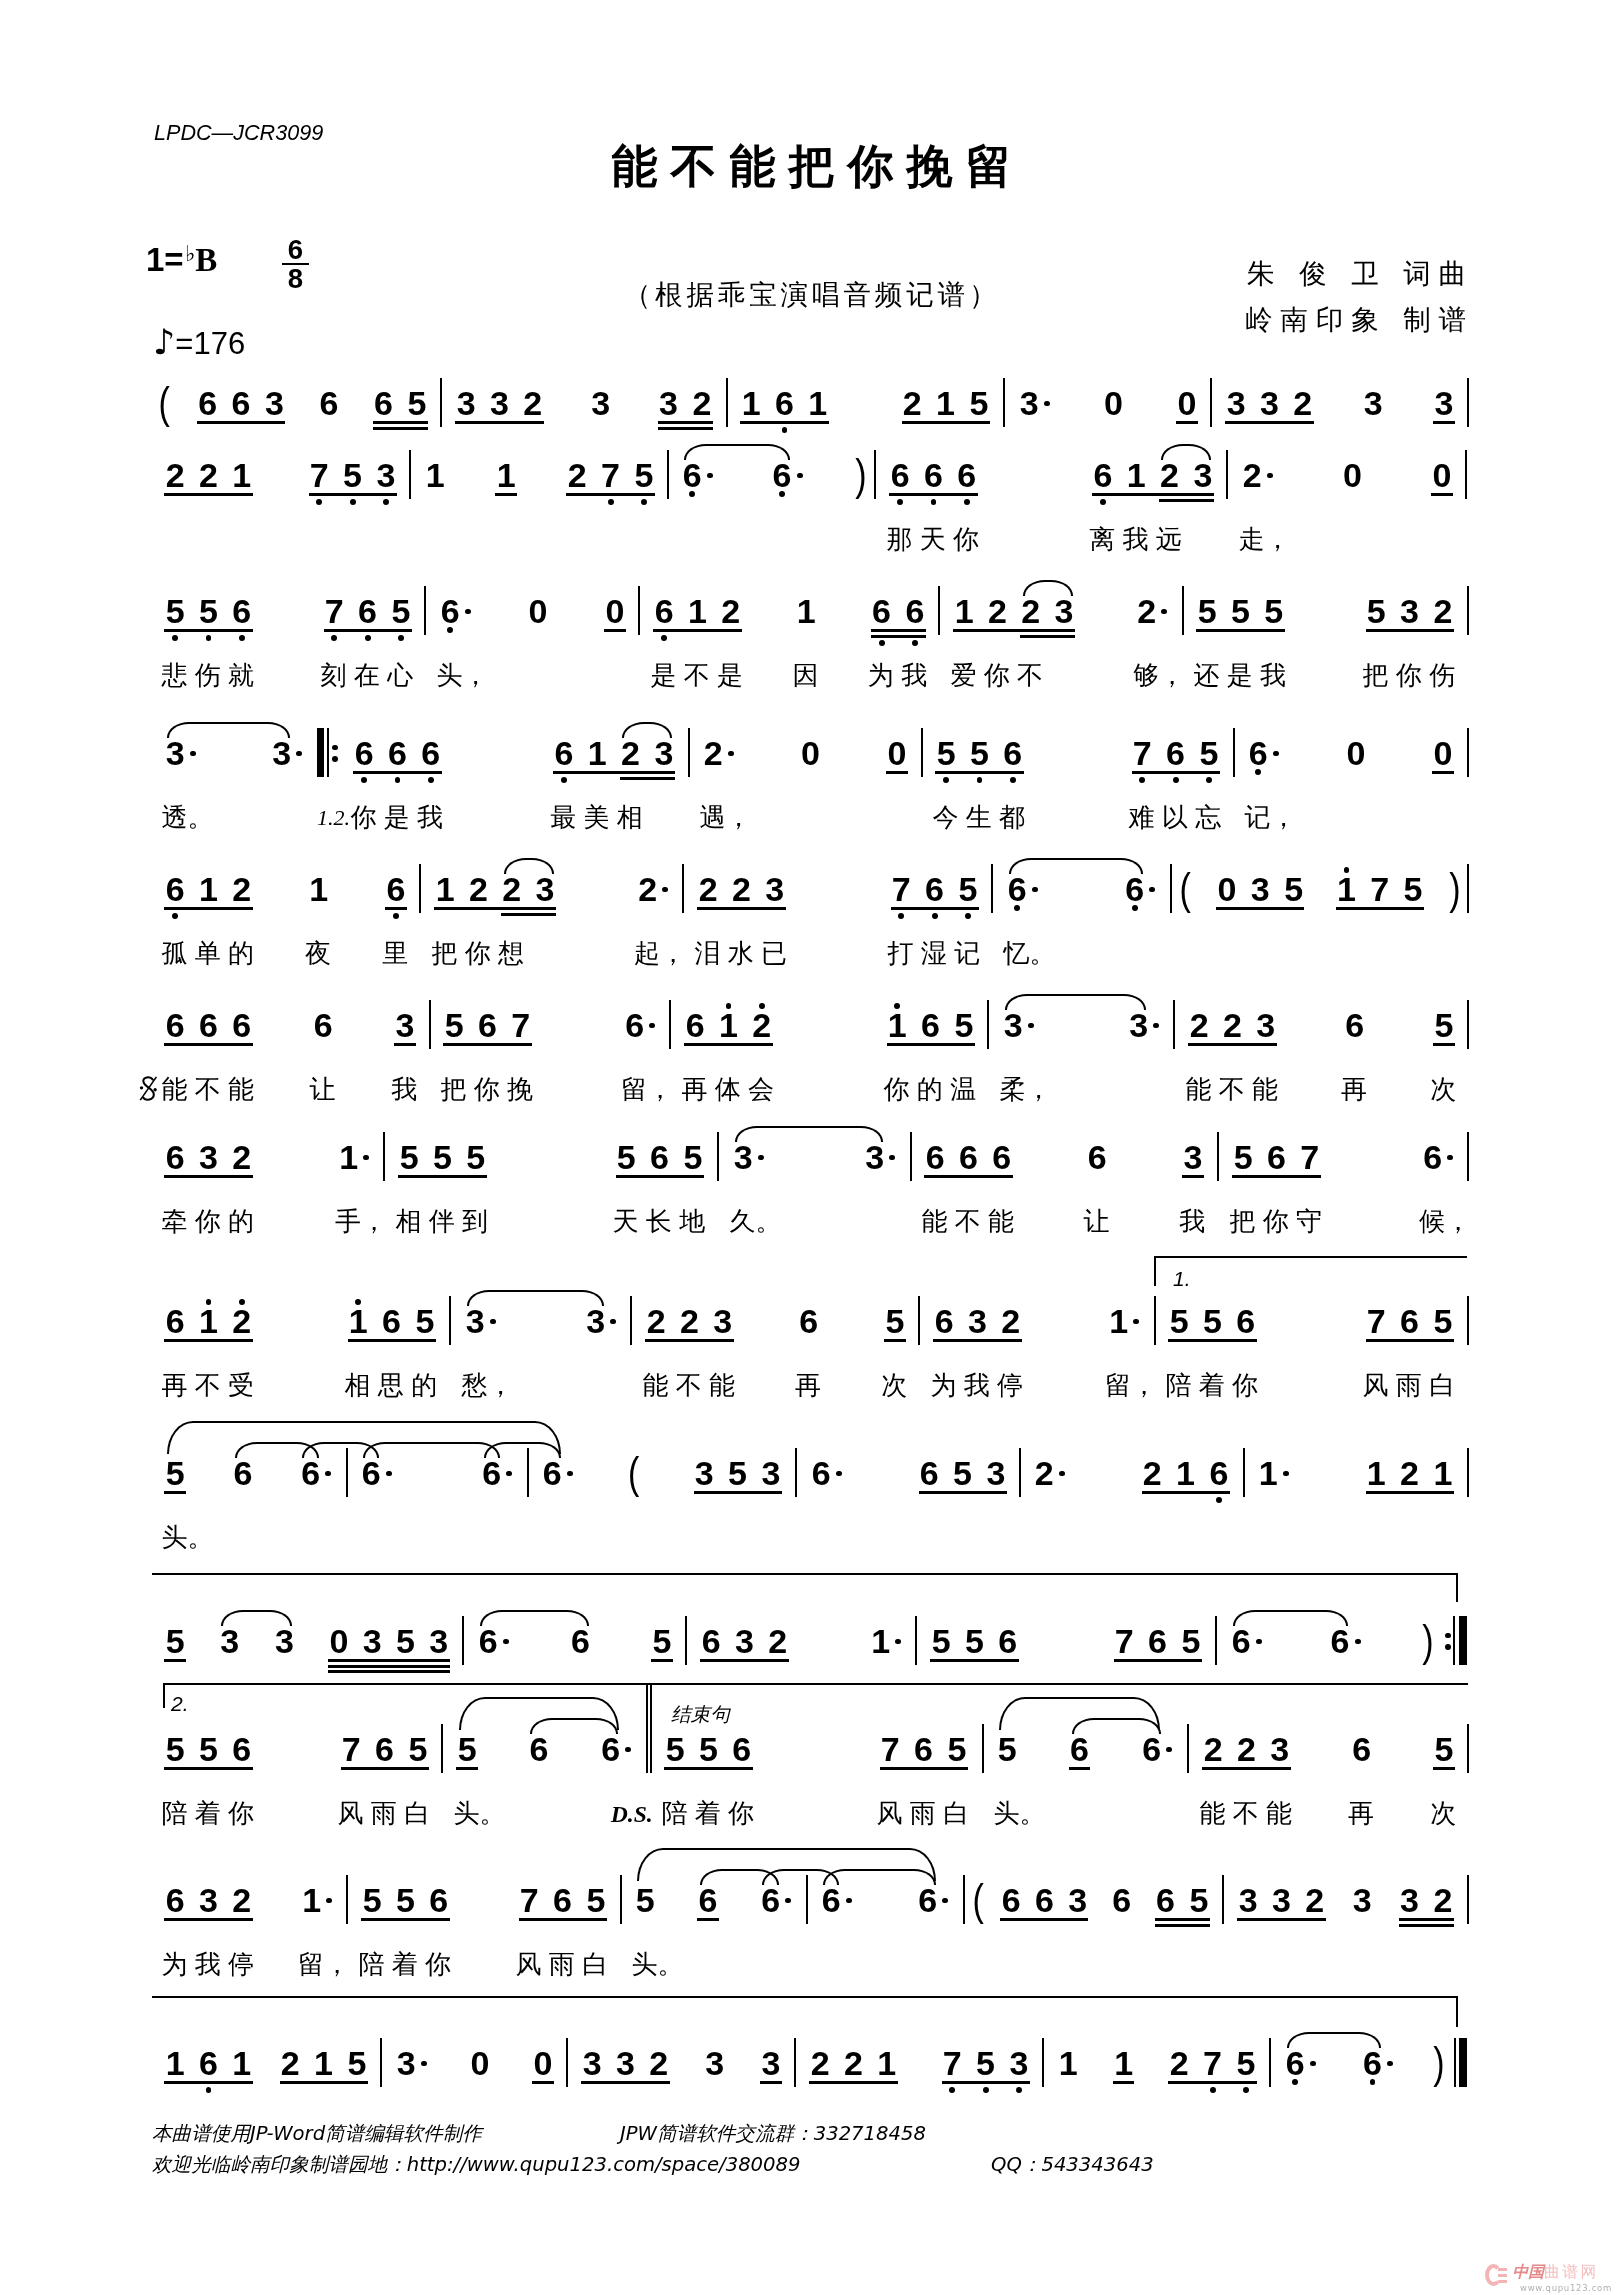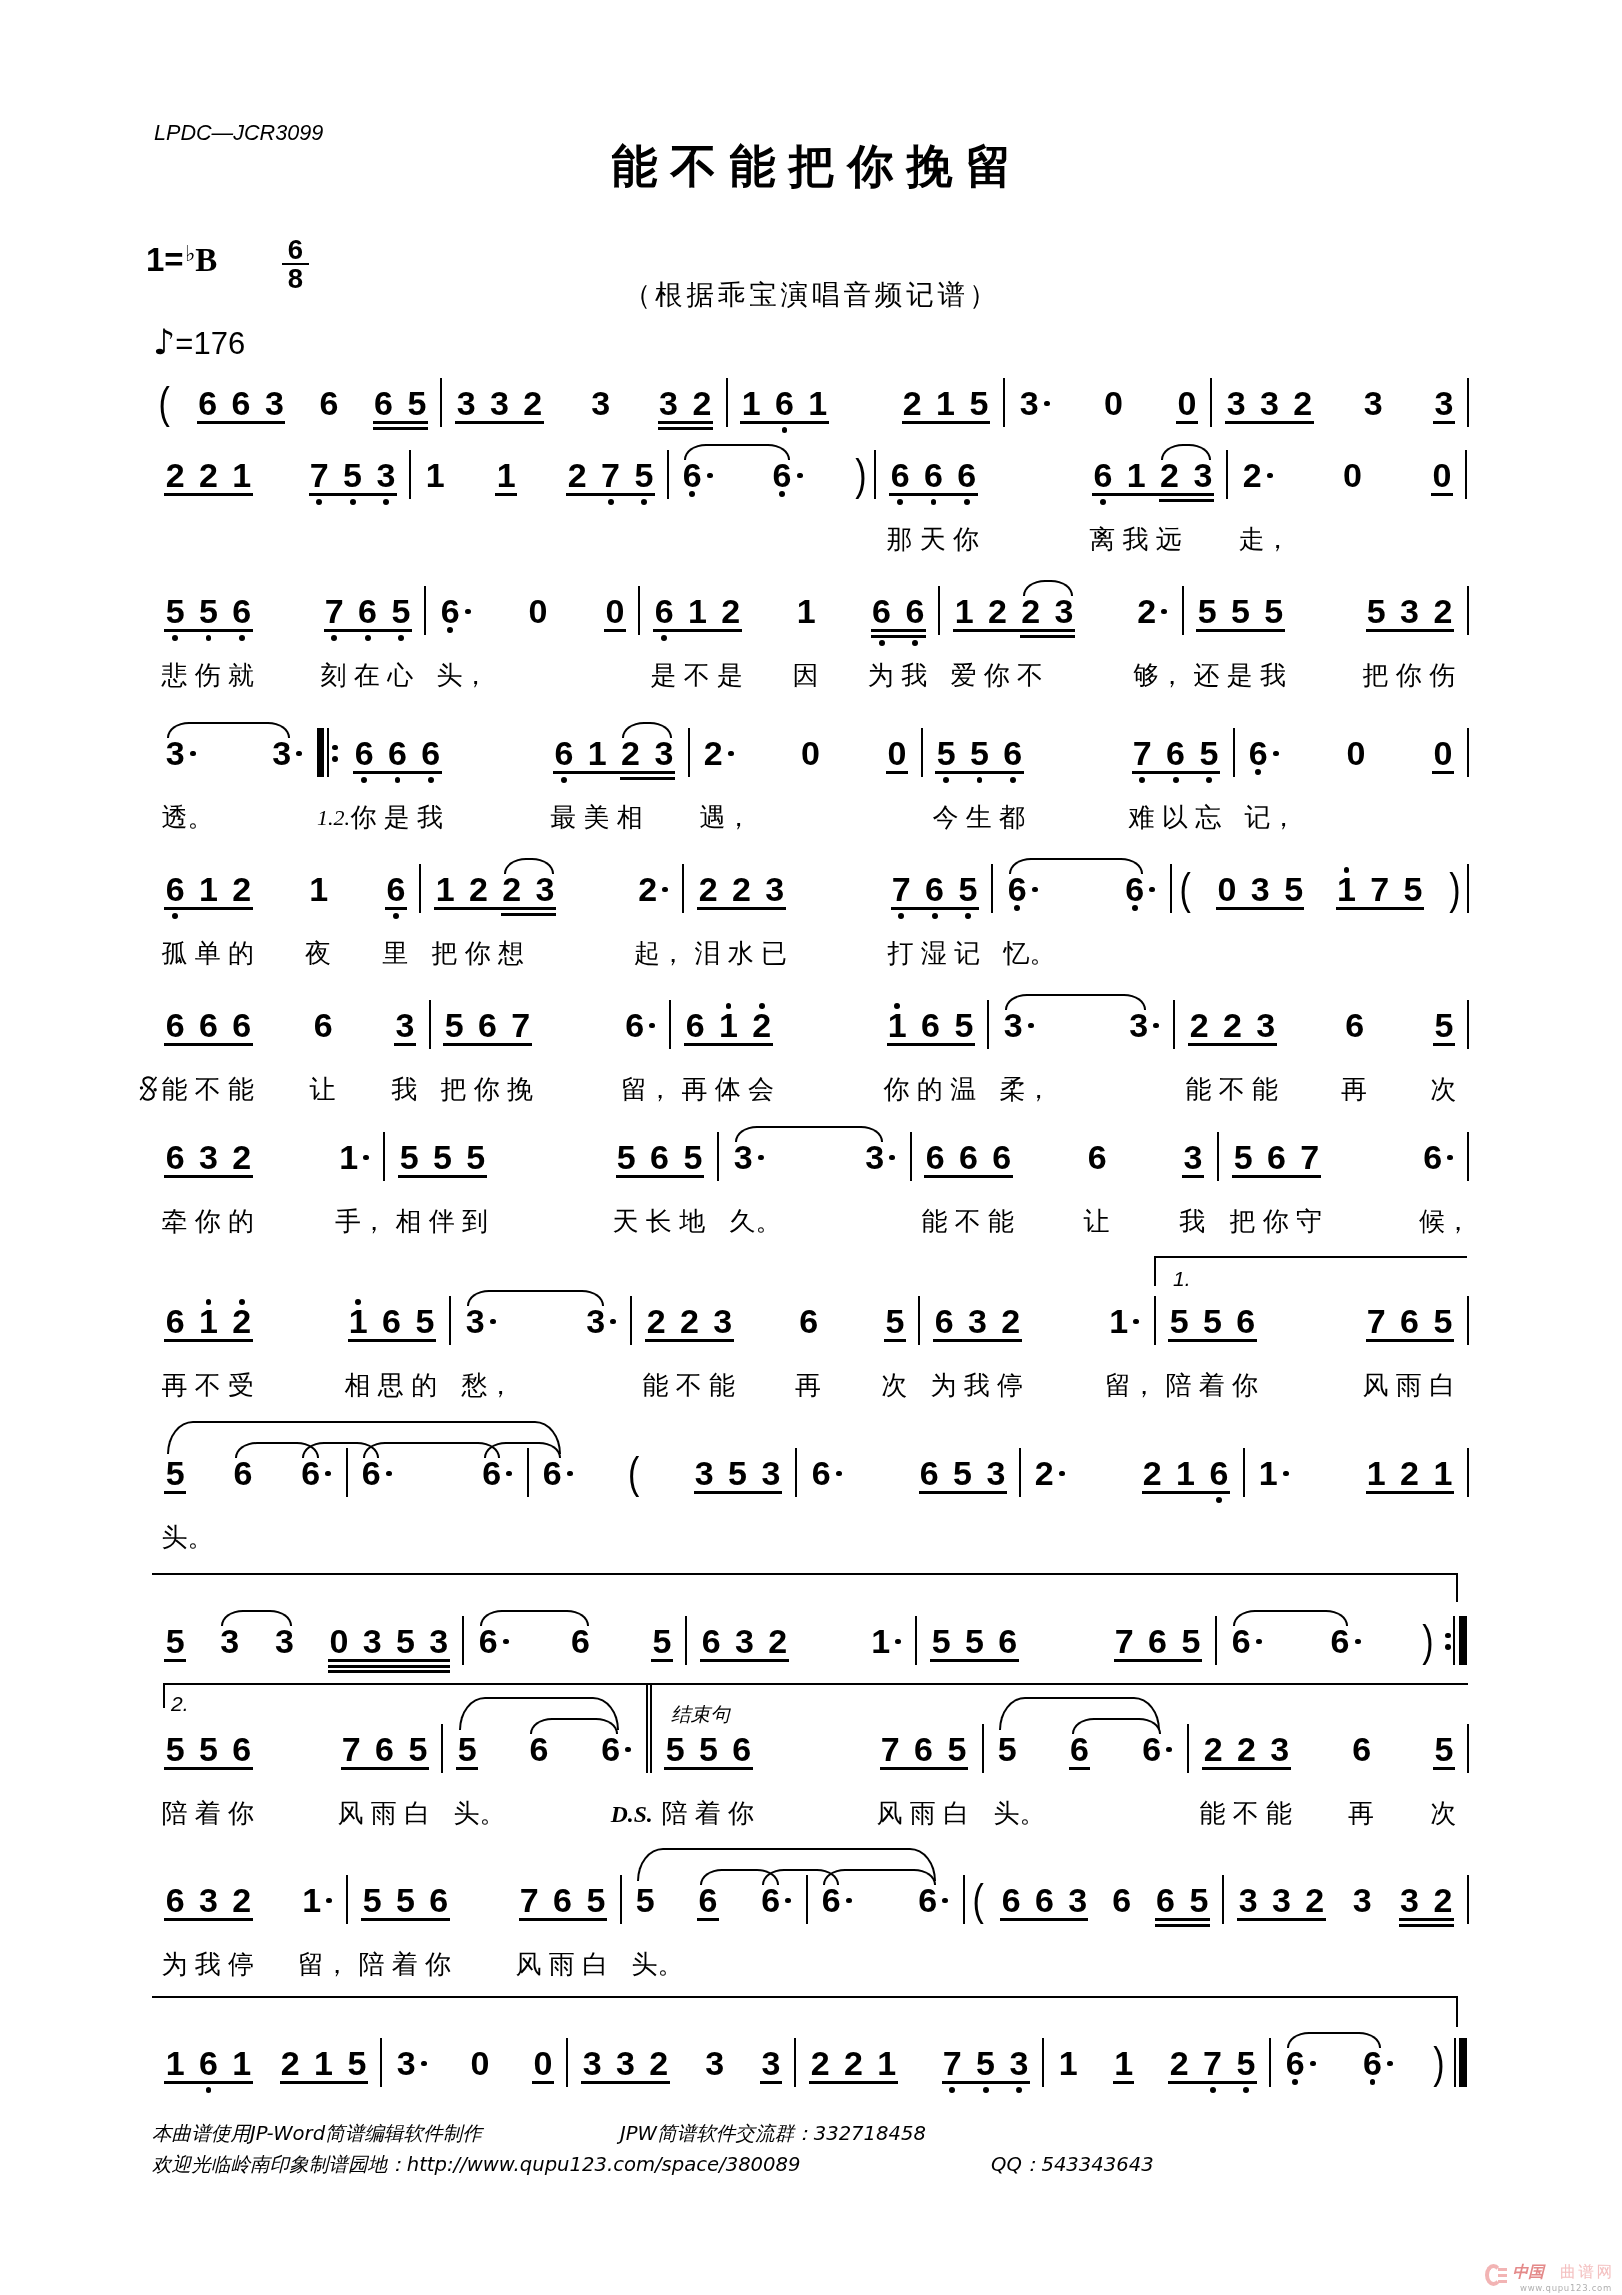--- a/index.html
+++ b/index.html
@@ -37,21 +37,21 @@
   .slur{position:absolute;border:2px solid #000;border-bottom:0;box-sizing:border-box;}
   .brk{position:absolute;box-sizing:border-box;}
   .brk-label{position:absolute;font:italic 21px/26px "Liberation Sans",sans-serif;}
   .brk-label.cjk{font:italic 19.6px/26px "DejaVu Sans",sans-serif;margin-top:12px;}
   .foot{position:absolute;font:italic 19.6px/22px "DejaVu Sans",sans-serif;white-space:nowrap;}
   .wm{position:absolute;left:1485px;top:2263px;width:135px;height:30px;}
   .wm-logo{position:absolute;left:0;top:0;width:23.6px;height:27.5px;}
   .wm-logo .c{position:absolute;left:0;top:1.3px;width:17px;height:22px;border:4.6px solid #f2b4b4;border-right-color:transparent;border-radius:50%;box-sizing:border-box;}
   .wm-logo .e{position:absolute;left:13px;width:9.2px;height:2.6px;background:#f2b4b4;}
   .wm-cn1{position:absolute;left:27.5px;top:0;font:bold italic 15.7px/18.3px "DejaVu Serif",serif;color:#e48a8a;}
-  .wm-cn2{position:absolute;left:59px;top:0;font:15.7px/18.3px "DejaVu Serif",serif;color:#f4c0c0;letter-spacing:2.6px;padding-left:16px;}
+  .wm-cn2{position:absolute;left:59px;top:0;font:15.7px/18.3px "DejaVu Serif",serif;color:#f4c0c0;letter-spacing:2.6px;}
   .wm-url{position:absolute;left:35px;top:21px;font:8.5px/9.2px "DejaVu Sans",sans-serif;color:#b0b0b0;letter-spacing:0.7px;}
 </style>
 </head>
 <body>
 
 <div class="page">
 
   <div class="code">LPDC—JCR3099</div>
   <div class="title">能不能把你挽留</div>
 
@@ -60,20 +60,21 @@
   <div class="time">
     <span class="num">6</span>
     <span class="tl"></span>
     <span class="den">8</span>
   </div>
 
   <div class="tempo"><span class="ng">♪</span><span>=176</span></div>
 
   <div class="subtitle">（根据乖宝演唱音频记谱）</div>
 
+  <div class="credits"><div>朱 俊 卫 词曲</div><div>岭南印象 制谱</div></div>
 
   <div id="score">
       <div class="row" style="top: 384px;">
         <div class="measure" style="left: 152px; width: 288px;">
           <span class="paren">(</span>
           <span class="group">
             <span class="note">
               <span class="dw">
                 <span class="dg">6</span>
               </span>

